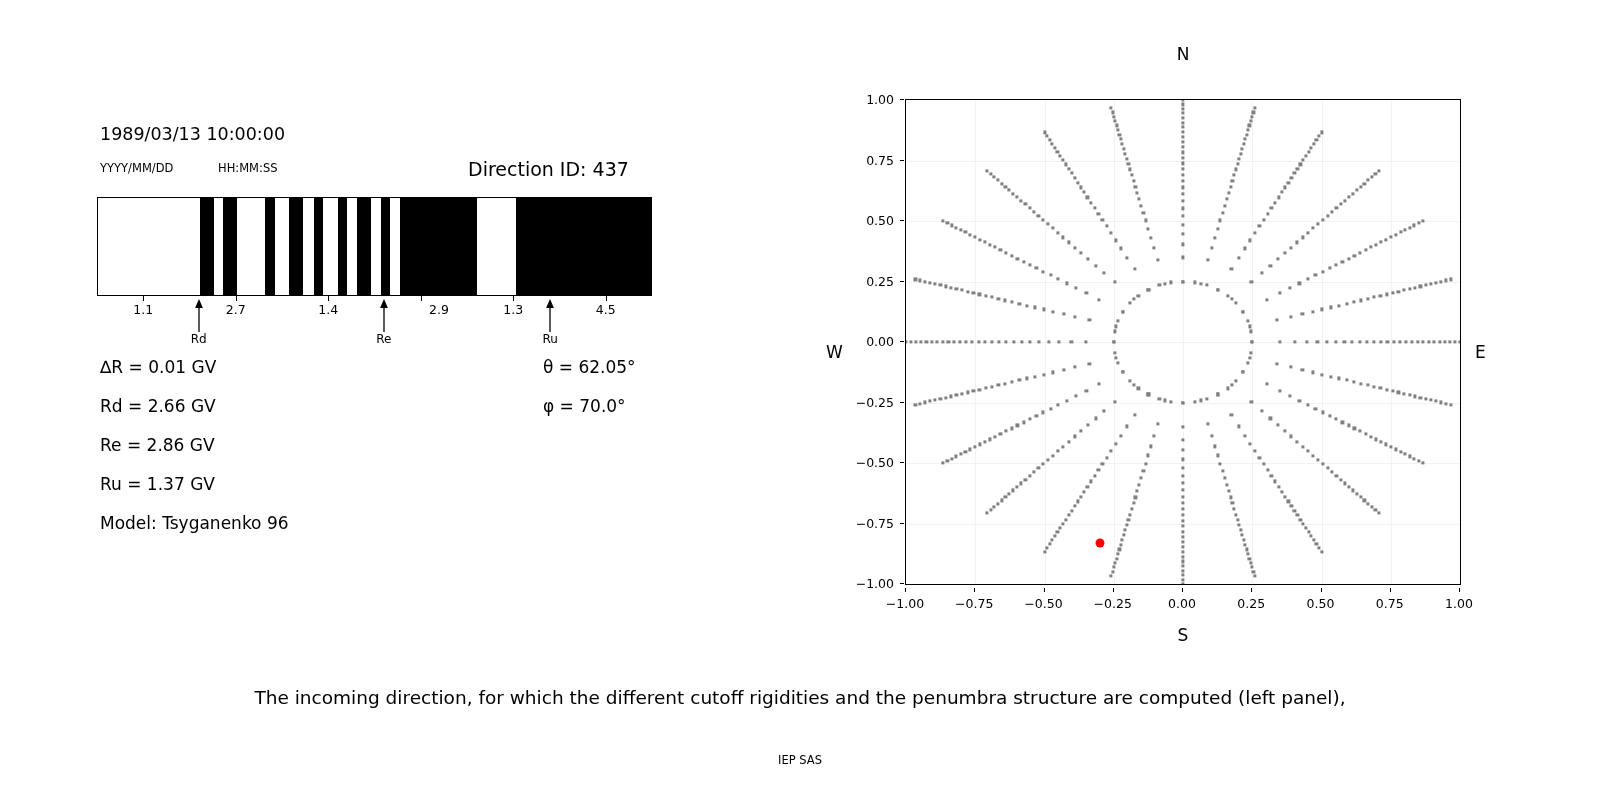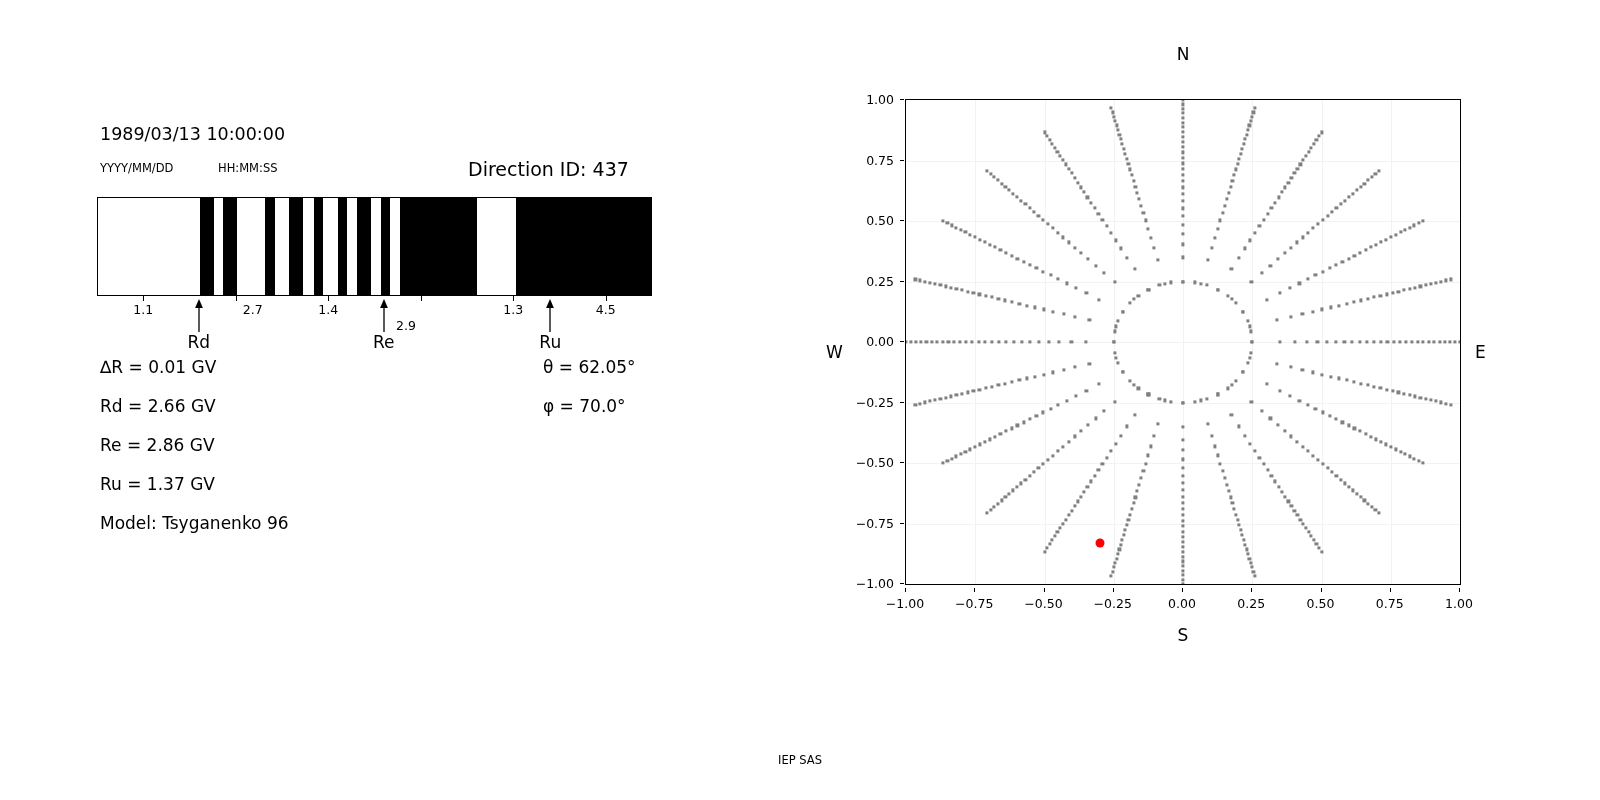--- a/index.html
+++ b/index.html
@@ -73,21 +73,21 @@
   }
   .marker-arrow {
     position: absolute;
     top: 2px;
     width: 14px; height: 34px;
     transform: translateX(-50%);
   }
   .marker-label {
     position: absolute;
     top: 36px;
-    font-size: 17px;
+    font-size: 12px;
     transform: translateX(-50%);
     white-space: nowrap;
   }
 
   
   .param {
     position: absolute;
     font-size: 17px;
     white-space: pre;
   }
@@ -224,25 +224,25 @@
         <div class="band" style="left: 283.05px; width: 9.25px;"></div>
         <div class="band" style="left: 302.475px; width: 76.775px;"></div>
         <div class="band" style="left: 418.1px; width: 136.9px;"></div>
       </div>
   </div>
 
   <div id="penumbra-axis">
       <div class="tick" style="left: 46.25px;"></div>
       <div class="ticklabel" style="left: 46.25px;">1.1</div>
       <div class="tick" style="left: 138.75px;"></div>
-      <div class="ticklabel" style="left: 138.75px; margin-left: 17px;">2.7</div>
+      <div class="ticklabel" style="left: 138.75px;">2.7</div>
       <div class="tick" style="left: 231.25px;"></div>
       <div class="ticklabel" style="left: 231.25px;">1.4</div>
       <div class="tick" style="left: 323.75px;"></div>
-      <div class="ticklabel" style="left: 309px; margin-top: 16px;">2.9</div>
+      <div class="ticklabel" style="left: 342px;">2.9</div>
       <div class="tick" style="left: 416.25px;"></div>
       <div class="ticklabel" style="left: 416.25px;">1.3</div>
       <div class="tick" style="left: 508.75px;"></div>
       <div class="ticklabel" style="left: 508.75px;">4.5</div>
       <div class="marker-arrow" style="left: 101.75px;"><svg width="14" height="34" viewBox="0 0 14 34">
           <line x1="7" y1="34" x2="7" y2="8" stroke="#000" stroke-width="1.3"></line>
           <polygon points="7,1 3.1,10 10.9,10" fill="#000"></polygon>
         </svg></div>
       <div class="marker-label" style="left: 101.75px;">Rd</div>
       <div class="marker-arrow" style="left: 286.75px;"><svg width="14" height="34" viewBox="0 0 14 34">
@@ -1018,15 +1018,16 @@
       <div class="xtick-label" style="left: 415.5px;">0.50</div>
       <div class="xtick-mark" style="left: 484.75px;"></div>
       <div class="xtick-label" style="left: 484.75px;">0.75</div>
       <div class="xtick-mark" style="left: 554px;"></div>
       <div class="xtick-label" style="left: 554px;">1.00</div>
     </div>
 
 </div>
 
 <div id="caption">
+  <div>The incoming direction, for which the different cutoff rigidities and the penumbra structure are computed (left panel),</div>
 </div>
 
 <div id="footer">IEP SAS</div>
 
 </body></html>

